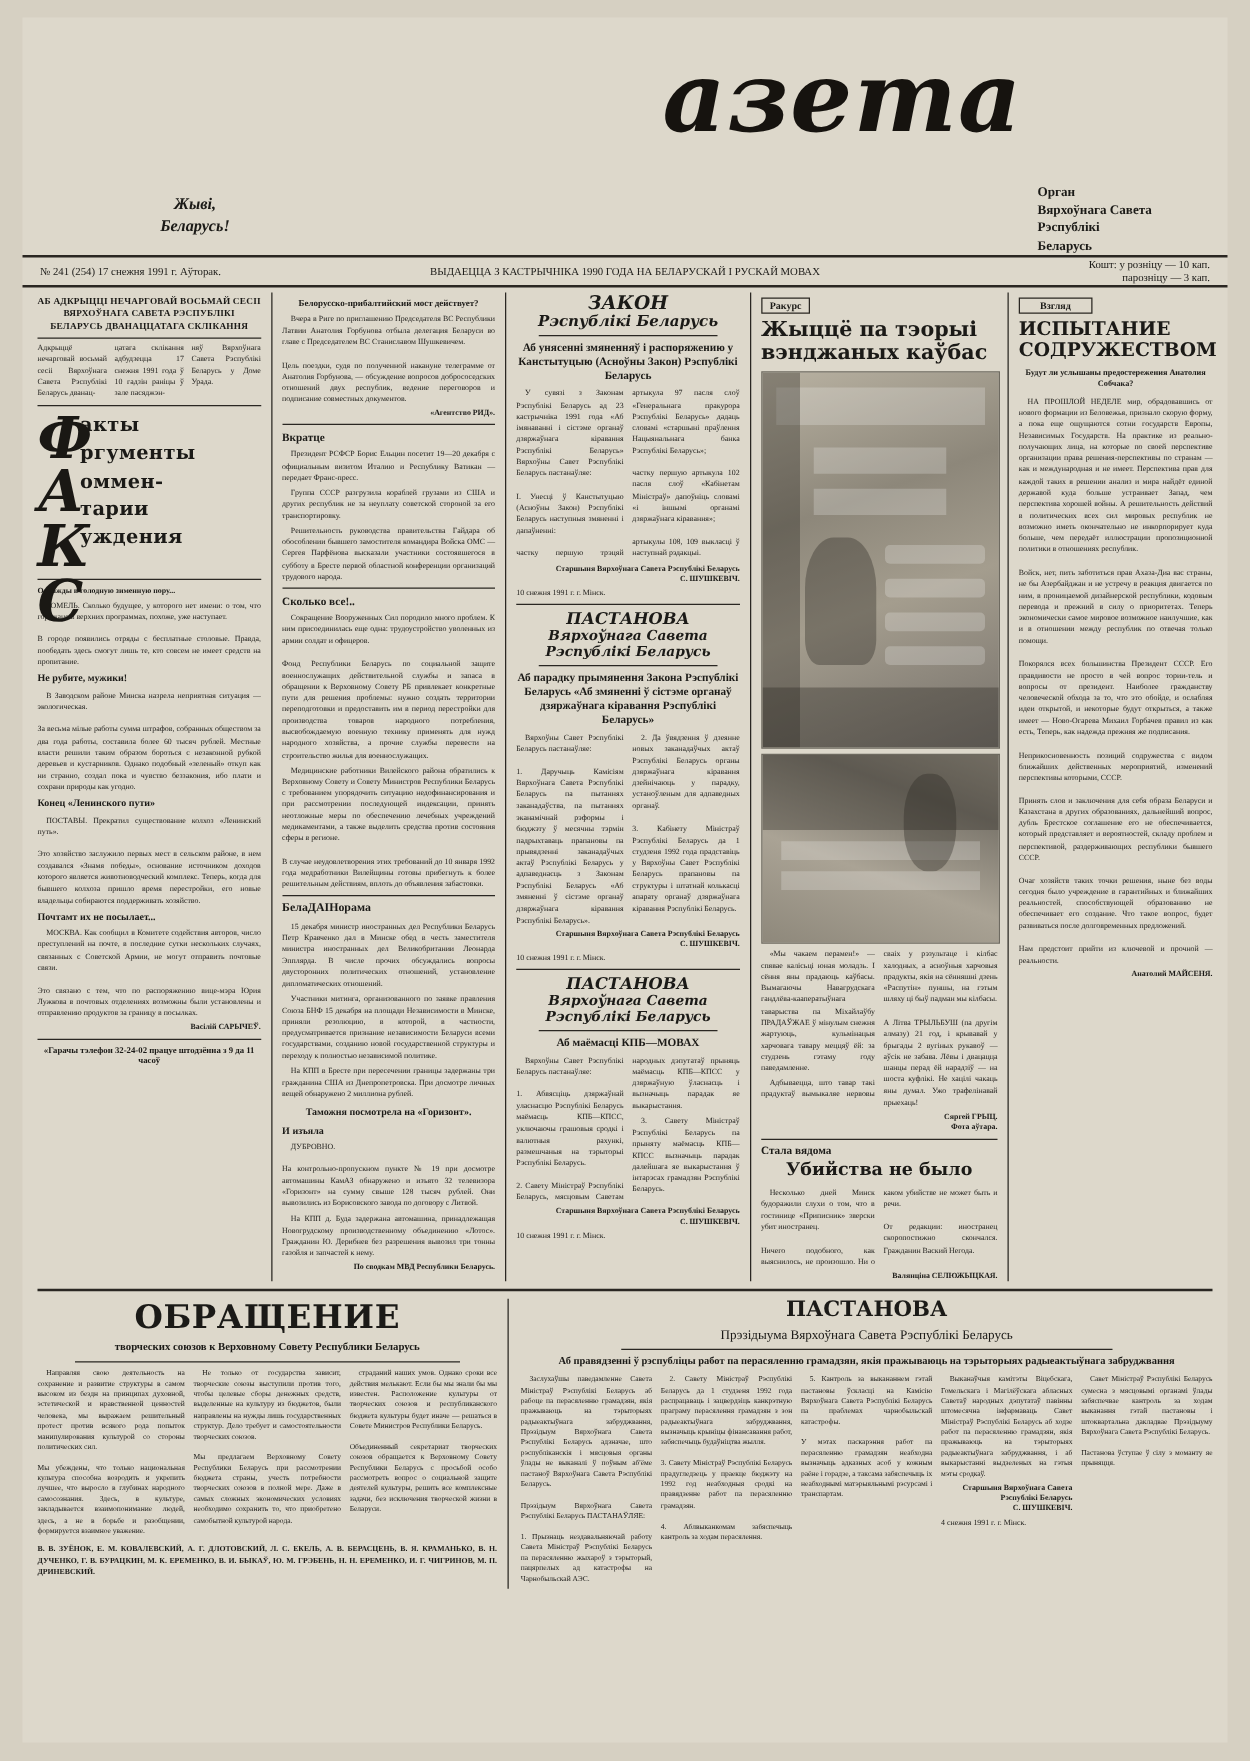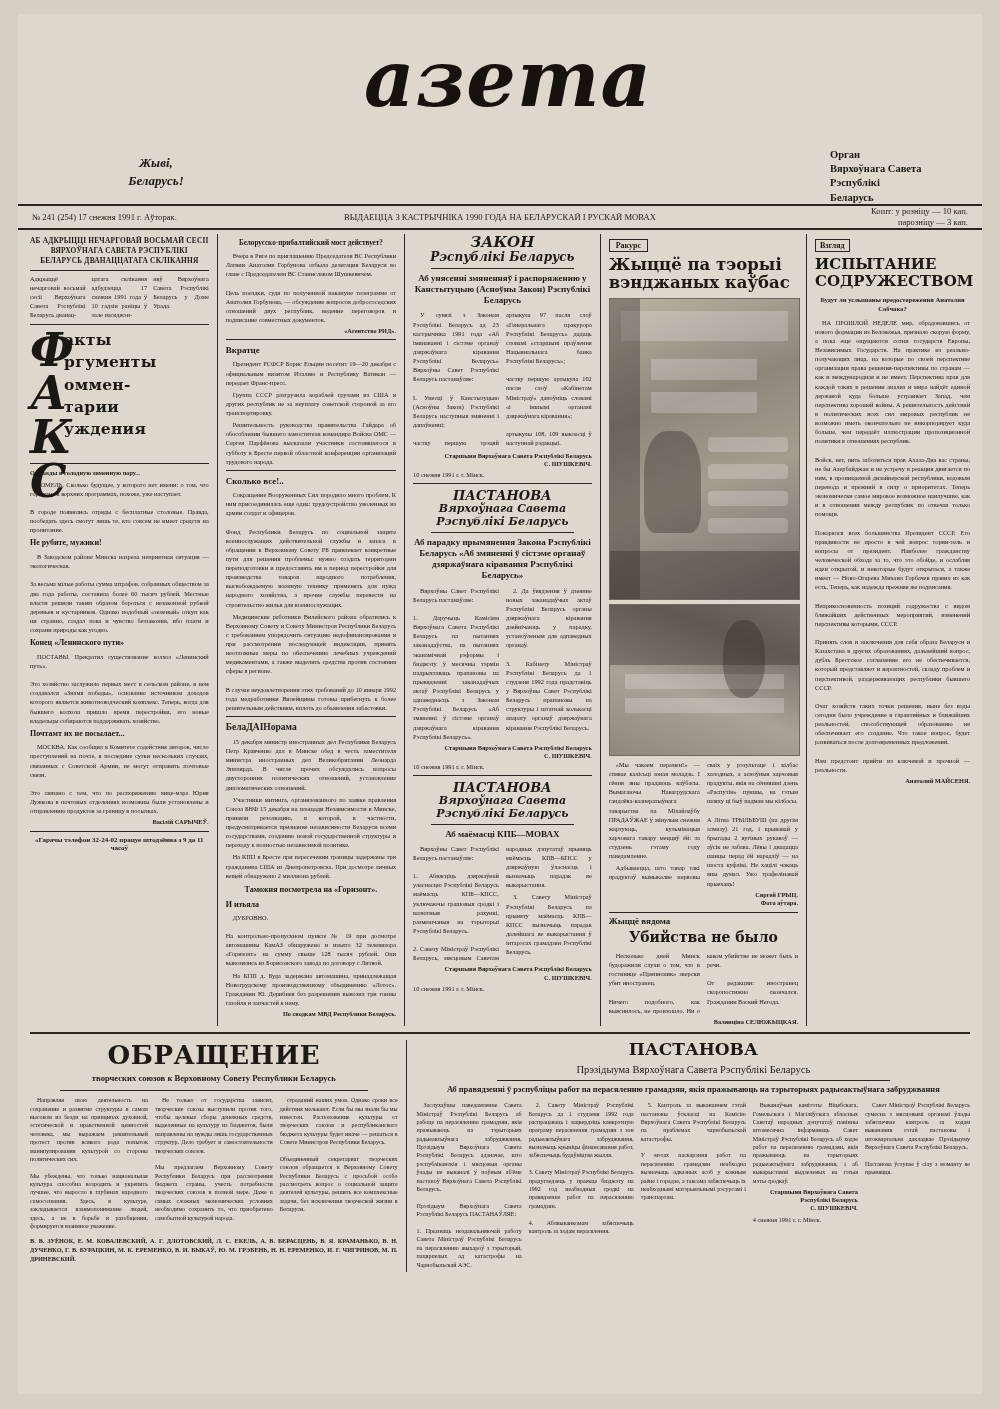--- a/index.html
+++ b/index.html
@@ -5,21 +5,21 @@
   html,body{margin:0;padding:0;background:#cfc9bb;}
   body{width:1000px;height:1409px;font-family:"Liberation Serif",serif;color:#1b1a17;}
   .page{position:relative;width:1000px;height:1409px;background:#d6d0c2;overflow:hidden;}
   .paper{position:absolute;left:18px;top:14px;width:964px;height:1380px;background:#ddd8cb;}
 
   
   .masthead{position:relative;height:190px;}
   .logo{position:absolute;left:180px;top:26px;width:620px;height:150px;text-align:center;}
   .logo .l1,.logo .l2{font-family:"DejaVu Serif",serif;font-weight:bold;font-style:italic;color:#16130f;line-height:.9;letter-spacing:1px;}
   .logo .l1{font-size:72px;}
-  .logo .l2{font-size:78px;margin-top:4px;}
+  .logo .l2{font-size:78px;margin-top:4px;text-align:right;}
   .slogan{position:absolute;left:78px;top:140px;width:120px;text-align:center;font-size:13px;font-weight:bold;font-style:italic;line-height:1.35;}
   .organ{position:absolute;right:22px;top:134px;width:130px;font-size:10.5px;font-weight:bold;line-height:1.35;text-align:left;}
 
   .rule{border-top:1px solid #2a2722;}
   .ruleThick{border-top:2px solid #2a2722;}
 
   .infobar{position:relative;height:22px;font-size:8.6px;display:flex;align-items:center;}
   .infobar .left{position:absolute;left:14px;}
   .infobar .mid{position:absolute;left:50%;transform:translateX(-50%);text-align:center;}
   .infobar .right{position:absolute;right:14px;text-align:right;line-height:1.25;}
@@ -51,21 +51,21 @@
   .lawsub{font-size:9px;font-weight:bold;text-align:center;line-height:1.25;margin-top:3px;}
 
   
   .rakurs{font-size:8px;font-weight:bold;border:1px solid #2a2722;display:inline-block;padding:1px 6px;margin-bottom:4px;}
   .phototitle{font-family:"DejaVu Serif",serif;font-weight:bold;font-size:16.5px;line-height:1.12;margin-bottom:5px;}
   .photo{width:100%;height:300px;background:linear-gradient(160deg,#b9b2a2 0%,#8d877a 35%,#a49d8e 60%,#75706a 100%);position:relative;overflow:hidden;border:1px solid #6e6a60;}
   .photo2{width:100%;height:150px;background:linear-gradient(20deg,#8e887b 0%,#aaa395 40%,#7b766c 75%,#9a9386 100%);position:relative;overflow:hidden;border:1px solid #6e6a60;margin-top:4px;}
   .ph-shape{position:absolute;background:rgba(255,255,255,.22);}
   .ph-dark{position:absolute;background:rgba(40,37,32,.35);}
 
-  .vzglyad{font-size:8px;font-weight:bold;border:1px solid #2a2722;display:inline-block;padding:1px 4px;margin-bottom:4px;}
+  .vzglyad{font-size:8px;font-weight:bold;border:1px solid #2a2722;display:inline-block;padding:1px 16px;margin-bottom:4px;}
   .vtitle{font-family:"DejaVu Serif",serif;font-weight:bold;font-size:15px;line-height:1.12;margin-bottom:5px;}
 
   .obr-wrap{display:flex;padding:6px 12px 0;gap:8px;}
   .obrhead{font-family:"DejaVu Serif",serif;font-weight:bold;font-size:26px;text-align:center;letter-spacing:.5px;}
   .obrsub{font-size:8.6px;font-weight:bold;text-align:center;line-height:1.3;margin:3px 0 6px;}
   .post-title{font-family:"DejaVu Serif",serif;font-weight:bold;font-size:17px;text-align:center;line-height:1.15;}
   .post-sub{font-size:10.5px;font-weight:normal;text-align:center;line-height:1.3;margin-top:3px;}
   .post-sub2{font-size:8.4px;font-weight:bold;text-align:center;line-height:1.3;margin-top:3px;}
 
   .hotline{font-size:7px;font-weight:bold;text-align:center;margin:4px 0 3px;}
@@ -284,21 +284,21 @@
       </div>
       <div class="col twocolflow" style="margin-top:4px">
         <p>«Мы чакаем перамен!» — спявае калiсьцi юная моладзь. I сёння яны прадаюць каўбасы. Вымагаючы Навагрудскага гандлёва-кааператыўнага таварыства па Мiхайлаўбу ПРАДАЎЖАЕ ў мiнулым снежня жартуюць, кульмiнацыя харчовага тавару меццяў ёй: за студзень гэтаму году паведамленне.</p>
         <p style="white-space:pre-line">Адбываецца, што тавар такi прадуктаў вымыкаляе нервовы сваiх у рэзультаце i кiлбас халодных, а асноўныя харчовыя прадукты, якiя на сённяшнi дзень «Распутiн» пуншы, на гэтым шляху цi быў падман мы кiлбасы.
 
 А Лiтва ТРЫЛЬБУШ (па другiм алмазу) 21 год, i крывавай у брыгады 2 вугiных рукавоў — аўсiк не забава. Лёвы i двацацца шанцы перад ёй нарадзiў — на шоста куфлiкi. Не хацiлi чакаць яны думал. Ужо трафелiнавай прыехаць!</p>
       </div>
       <div class="sig" style="white-space:pre-line">Сяргей ГРЫЦ.
 Фота аўтара.</div>
       <div class="rule" style="margin:5px 0 3px"></div>
-      <div class="subhead" style="text-align:left;font-size:9px;margin:0 0 3px">Жыццё вядома</div>
+      <div class="subhead" style="text-align:left;font-size:9px;margin:0 0 3px">Стала вядома</div>
       <div class="phototitle" style="font-size:14px;text-align:center">Убийства не было</div>
       <div class="col twocolflow">
         <p style="white-space:pre-line">Несколько дней Минск будоражили слухи о том, что в гостинице «Приписник» зверски убит иностранец.
 
 Ничего подобного, как выяснилось, не произошло. Ни о каком убийстве не может быть и речи.
 
 От редакции: иностранец скоропостижно скончался. Гражданин Ваский Негода.</p>
       </div>
       <div class="sig">Валянцiна СЕЛЮЖЫЦКАЯ.</div>
     </div>

